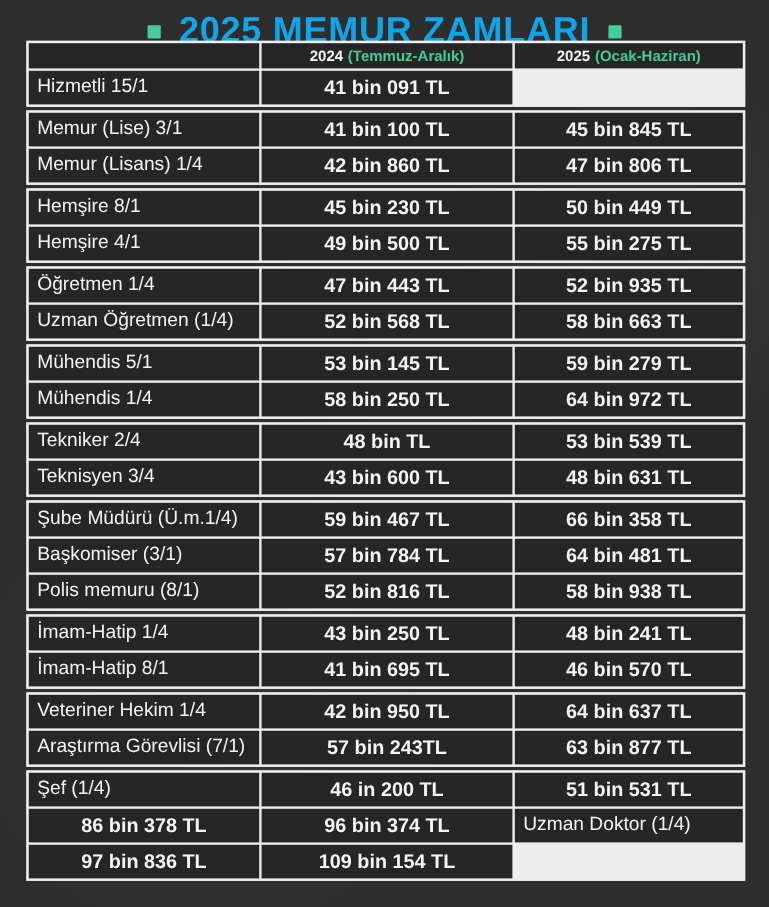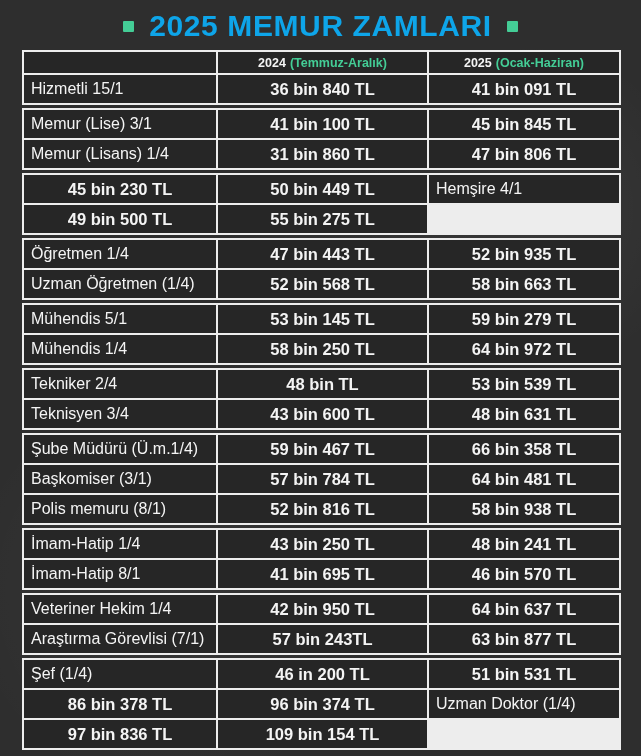--- a/index.html
+++ b/index.html
@@ -21,21 +21,21 @@
   .title-bar {
     height:48px; display:flex; align-items:center; justify-content:center; gap:15px;
     padding-top:4px;
   }
   .sq { width:11px; height:11px; background:var(--accent); border-radius:1px; flex:0 0 auto; }
   .page-title {
     margin:0; color:#0ea5e9; font-size:30px; font-weight:700; letter-spacing:0.6px;
     white-space:nowrap;
   }
 
-  .table-wrap { position:absolute; left:22px; top:50px; width:599px; }
+  .table-wrap { position:absolute; left:22px; top:34px; width:599px; }
   .block {
     border:2px solid var(--line);
     background:var(--line);
     display:grid;
     grid-template-columns:192px 209px 190px;
     gap:2px;
     grid-auto-rows:28px;
     margin-bottom:3px;
   }
   #block-0 { grid-template-rows:21px; grid-auto-rows:28px; }
@@ -68,33 +68,33 @@
     <div class="cell hcell">
         <span>2024</span>
         <span class="green">(Temmuz-Aralık)</span>
       </div>
     <div class="cell hcell">
         <span>2025</span>
         <span class="green">(Ocak-Haziran)</span>
       </div>
 
   <div class="cell label">Hizmetli 15/1</div>
-  <div class="cell val v24">36 bin 840 TL</div>
   <div class="cell val v25">41 bin 091 TL</div>
 </div>
 <div class="block">
   <div class="cell label">Memur (Lise) 3/1</div>
   <div class="cell val v24">41 bin 100 TL</div>
   <div class="cell val v25">45 bin 845 TL</div>
 
   <div class="cell label">Memur (Lisans) 1/4</div>
-  <div class="cell val v24">31 bin 860 TL</div>
+  <div class="cell val v24">42 bin 860 TL</div>
   <div class="cell val v25">47 bin 806 TL</div>
 </div>
     <div class="block">
+  <div class="cell label">Hemşire 8/1</div>
   <div class="cell val v24">45 bin 230 TL</div>
   <div class="cell val v25">50 bin 449 TL</div>
 
   <div class="cell label">Hemşire 4/1</div>
   <div class="cell val v24">49 bin 500 TL</div>
   <div class="cell val v25">55 bin 275 TL</div>
 </div>
     <div class="block">
   <div class="cell label">Öğretmen 1/4</div>
   <div class="cell val v24">47 bin 443 TL</div>

